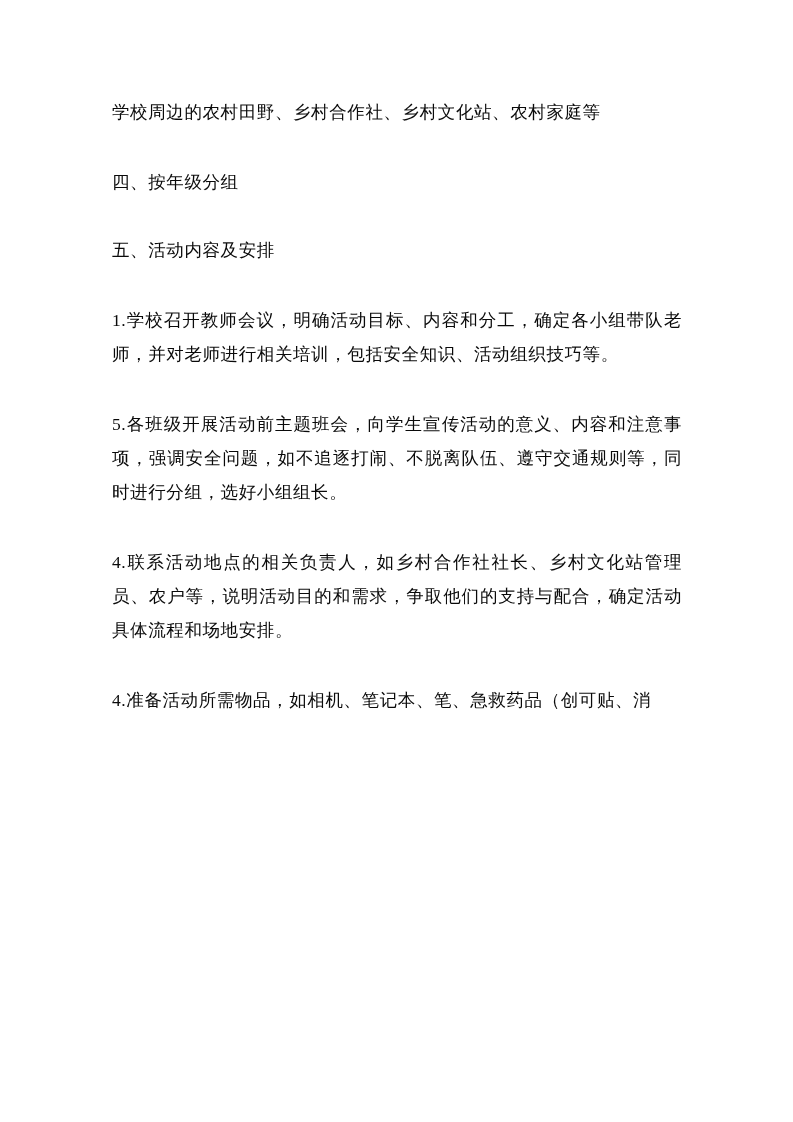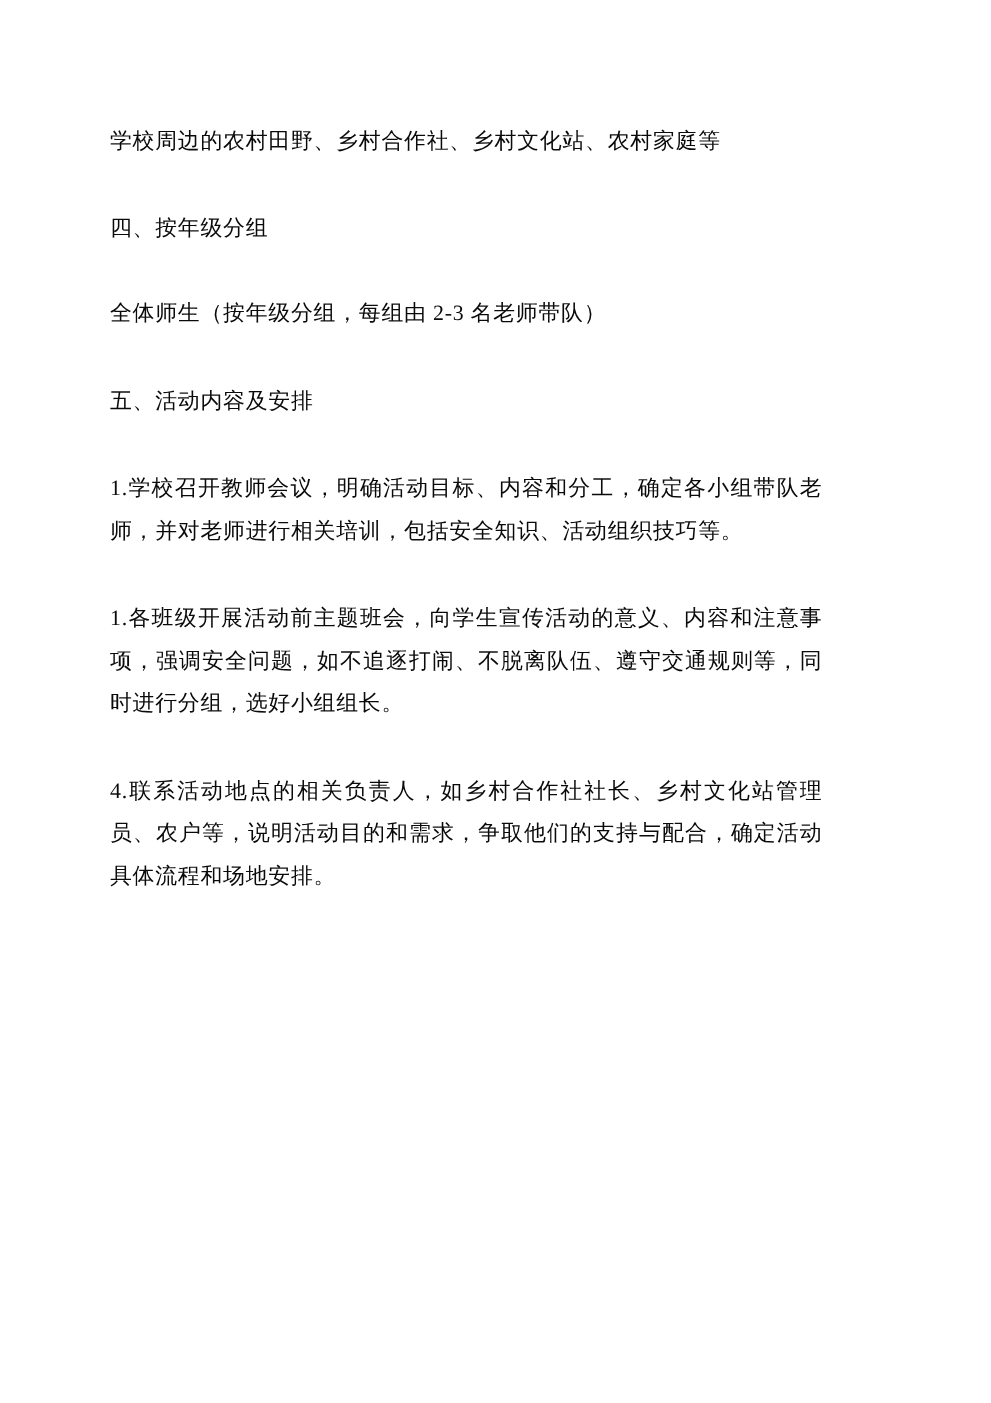--- a/index.html
+++ b/index.html
@@ -13,21 +13,21 @@
     font-family: "Liberation Serif", "DejaVu Serif", serif;
     color: #000000;
     overflow: hidden;
   }
   .page {
     position: relative;
     width: 793px;
     height: 1122px;
     background: #ffffff;
     box-sizing: border-box;
-    padding: 95px 112px 40px 88px;
+    padding: 95px 112px 40px 112px;
   }
   .doc-body {
     width: 570px;
   }
   .para {
     font-size: 17.5px;
     line-height: 34px;
     letter-spacing: 0.6px;
     text-align: justify;
     text-justify: inter-ideograph;
@@ -48,26 +48,26 @@
 </head>
 <body>
 
 <div class="page">
   <div class="doc-body">
 
     <p class="para">学校周边的农村田野、乡村合作社、乡村文化站、农村家庭等</p>
 
     <p class="para heading">四、按年级分组</p>
 
-    <p class="para">全体师生（按年级分组，每组由 2-3 名老师带队）</p>
 
     <p class="para heading">五、活动内容及安排</p>
 
 
     <p class="para numbered">1.学校召开教师会议，明确活动目标、内容和分工，确定各小组带队老师，并对老师进行相关培训，包括安全知识、活动组织技巧等。</p>
 
-    <p class="para numbered">1.各班级开展活动前主题班会，向学生宣传活动的意义、内容和注意事项，强调安全问题，如不追逐打闹、不脱离队伍、遵守交通规则等，同时进行分组，选好小组组长。</p>
+    <p class="para numbered">5.各班级开展活动前主题班会，向学生宣传活动的意义、内容和注意事项，强调安全问题，如不追逐打闹、不脱离队伍、遵守交通规则等，同时进行分组，选好小组组长。</p>
 
     <p class="para numbered">4.联系活动地点的相关负责人，如乡村合作社社长、乡村文化站管理员、农户等，说明活动目的和需求，争取他们的支持与配合，确定活动具体流程和场地安排。</p>
 
+    <p class="para numbered">4.准备活动所需物品，如相机、笔记本、笔、急救药品（创可贴、消</p>
 
   </div>
 </div>
 
 </body></html>

